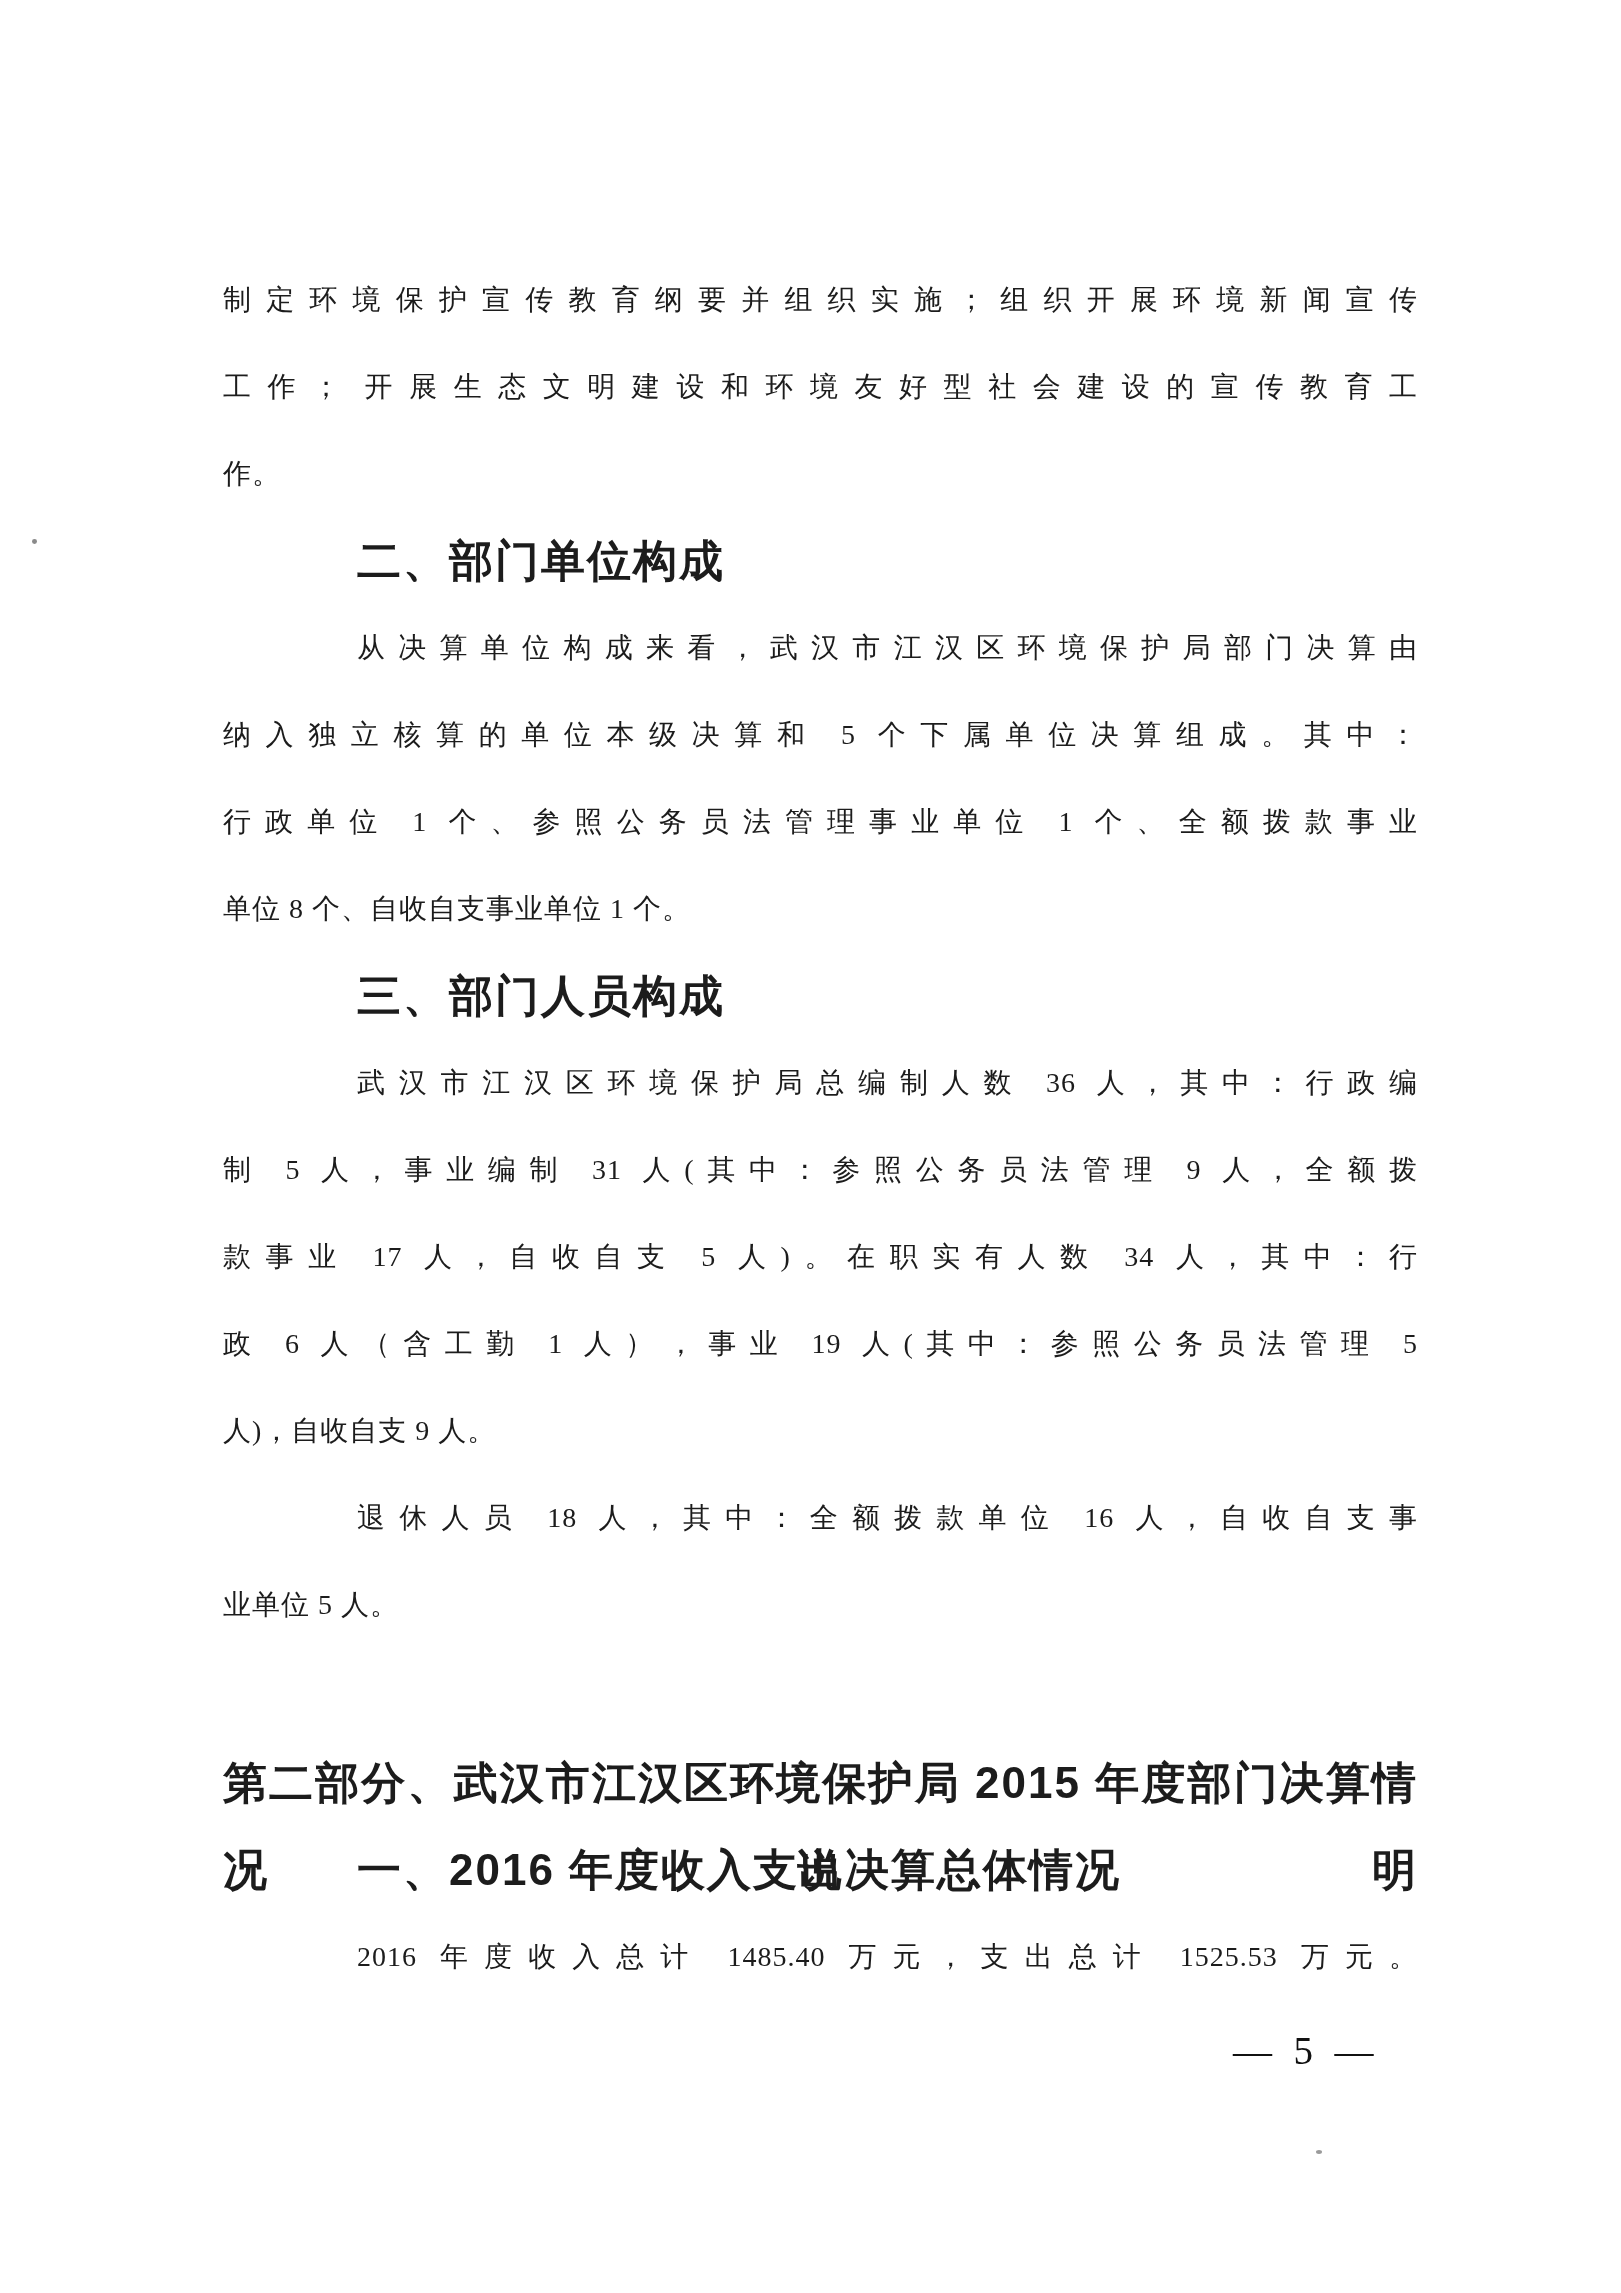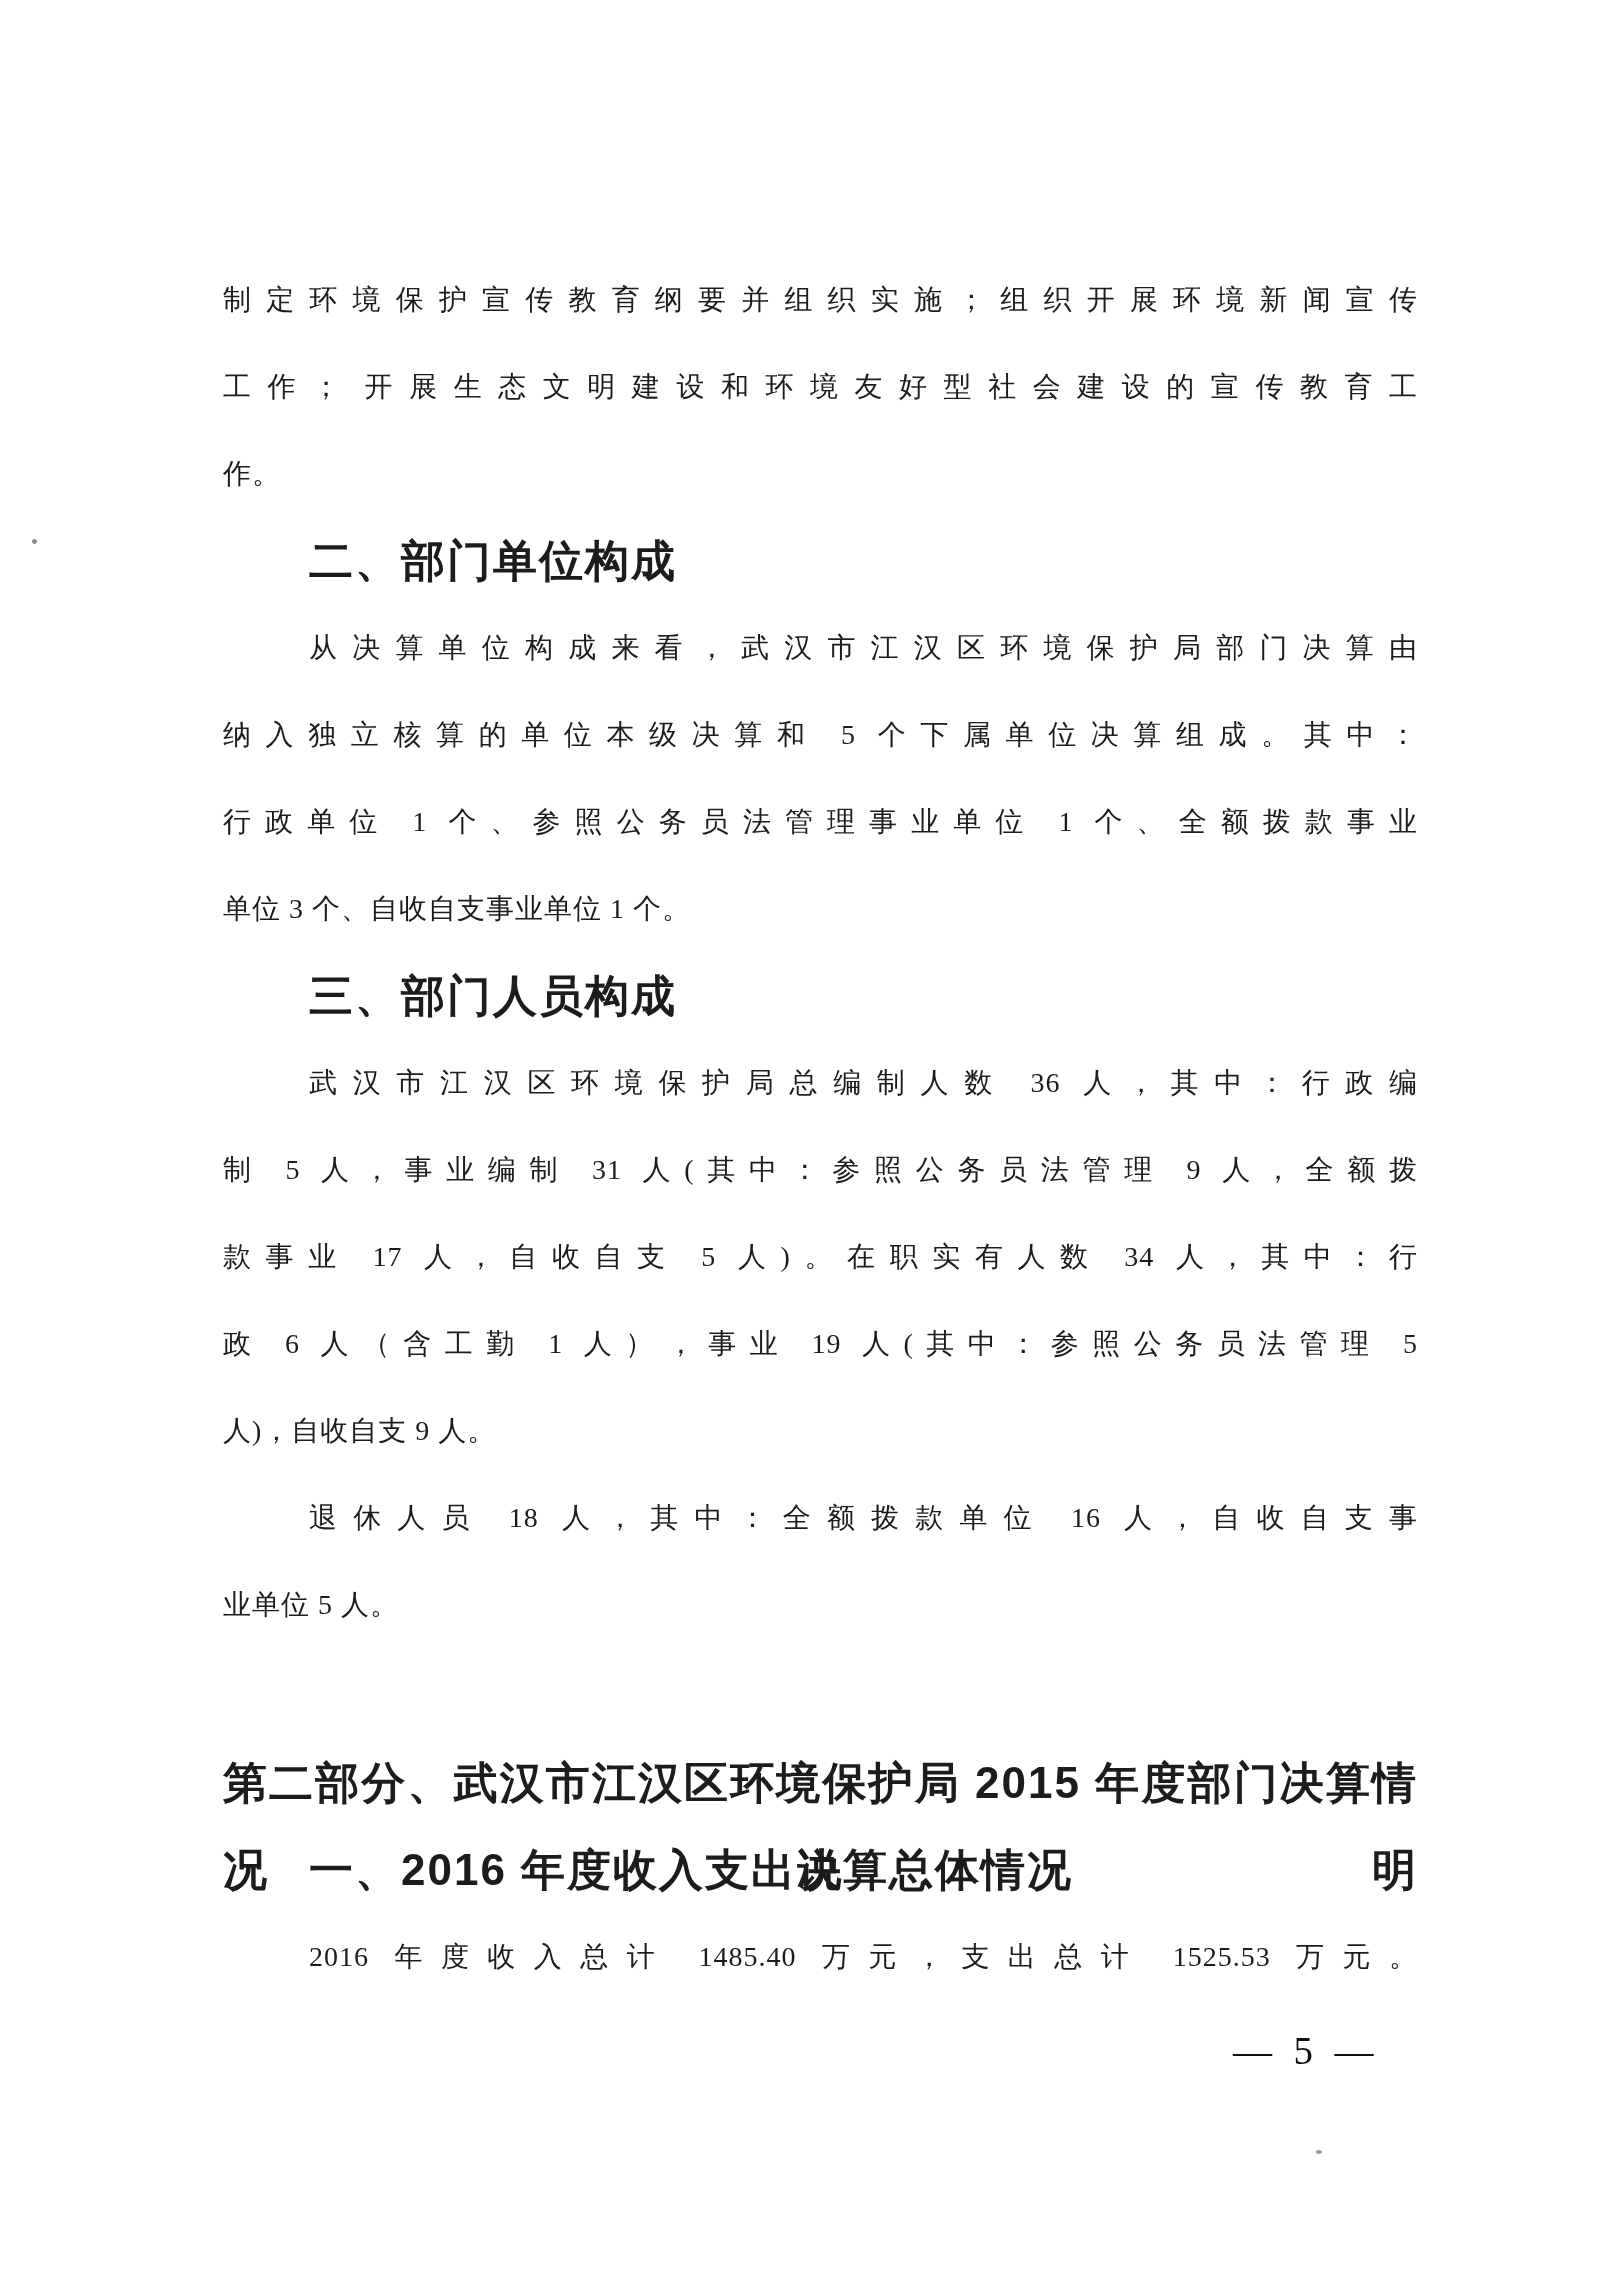--- a/index.html
+++ b/index.html
@@ -26,21 +26,21 @@
     letter-spacing: 1px;
     white-space: normal;
     color: #1c1c1c;
   }
   
   .fill {
     text-align: justify;
     text-align-last: justify;
   }
   
-  .ind { text-indent: 86px; }
+  .ind { text-indent: 86px; margin-left: 48px; }
   
   .hd {
     font-family: "Liberation Sans", "DejaVu Sans", sans-serif;
     font-weight: 700;
     font-size: 44px;
     letter-spacing: 2px;
   }
   .spacer { height: 91px; }
   .footer {
     position: absolute;
@@ -68,21 +68,21 @@
 
     <div class="ln fill">制定环境保护宣传教育纲要并组织实施；组织开展环境新闻宣传</div>
     <div class="ln fill">工作； 开展生态文明建设和环境友好型社会建设的宣传教育工</div>
     <div class="ln">作。</div>
 
     <div class="ln hd ind">二、部门单位构成</div>
 
     <div class="ln fill ind">从决算单位构成来看，武汉市江汉区环境保护局部门决算由</div>
     <div class="ln fill">纳入独立核算的单位本级决算和 5 个下属单位决算组成。其中：</div>
     <div class="ln fill">行政单位 1 个、参照公务员法管理事业单位 1 个、全额拨款事业</div>
-    <div class="ln">单位 3 个、自收自支事业单位 1 个。</div>
+    <div class="ln">单位 8 个、自收自支事业单位 1 个。</div>
 
     <div class="ln hd ind">三、部门人员构成</div>
 
     <div class="ln fill ind">武汉市江汉区环境保护局总编制人数 36 人，其中：行政编</div>
     <div class="ln fill">制 5 人，事业编制 31 人(其中：参照公务员法管理 9 人，全额拨</div>
     <div class="ln fill">款事业 17 人，自收自支 5 人)。在职实有人数 34 人，其中：行</div>
     <div class="ln fill">政 6 人（含工勤 1 人），事业 19 人(其中：参照公务员法管理 5</div>
     <div class="ln">人)，自收自支 9 人。</div>
 
     <div class="ln fill ind">退休人员 18 人，其中：全额拨款单位 16 人，自收自支事</div>

